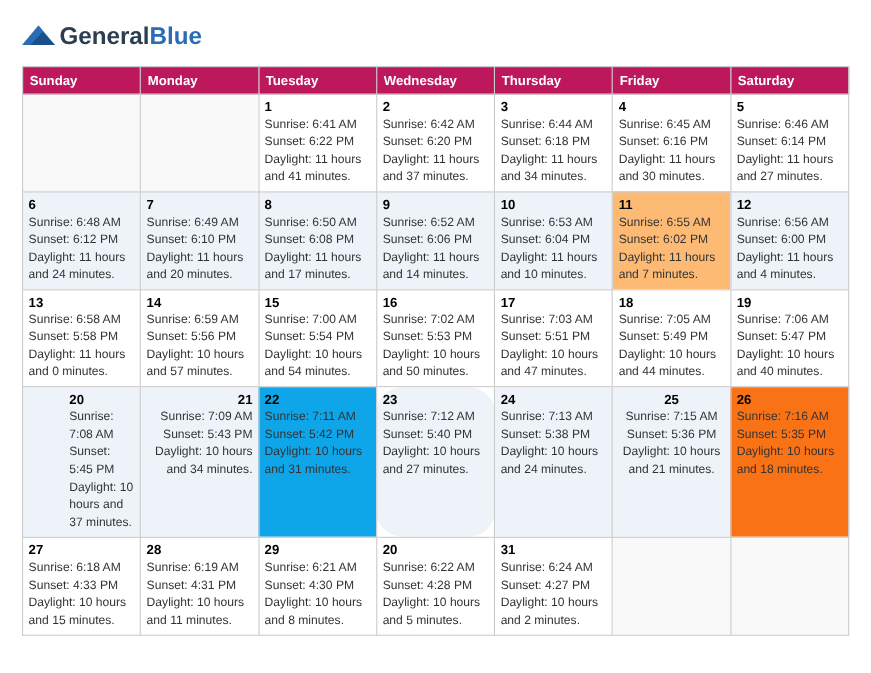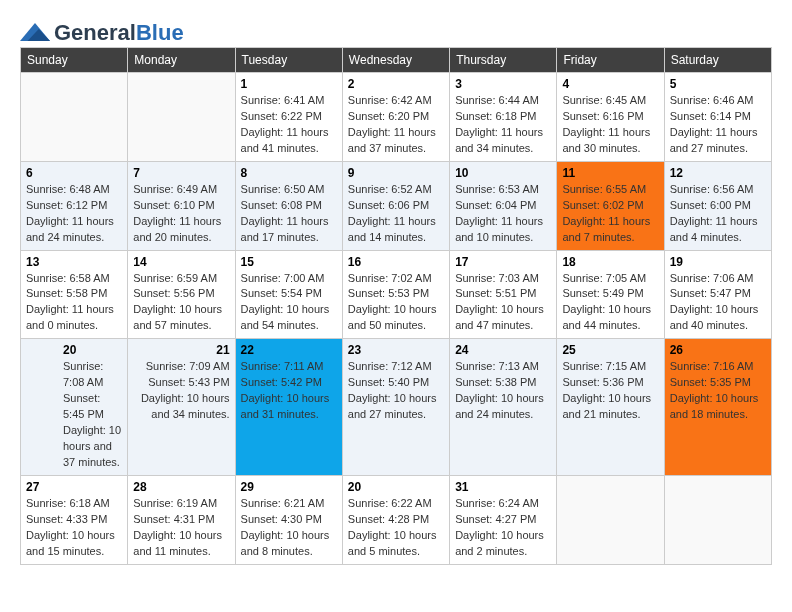--- a/index.html
+++ b/index.html
@@ -10,21 +10,21 @@
       min-height: 612px;
     }
     .page {
       width: 792px;
       padding: 20px 20px 10px 20px;
     }
     .header {
       display: flex;
       justify-content: space-between;
       align-items: flex-end;
-      margin-bottom: 1px;
+      margin-bottom: 14px;
     }
     .logo {
       display: flex;
       flex-direction: column;
       align-items: flex-start;
     }
     .logo-icon {
       width: 30px;
       height: 18px;
       margin-bottom: 2px;
@@ -46,26 +46,26 @@
     .location {
       font-size: 14px;
       color: #555;
     }
     .calendar {
       width: 100%;
       border-collapse: collapse;
       font-size: 11px;
     }
     .calendar th {
-      background-color: #404040;
+      background-color: #be185d;
       color: #fff;
       text-align: left;
       padding: 5px 6px;
       font-size: 12px;
-      font-weight: normal;
+      font-weight: bold;
       border: 1px solid #ccc;
     }
     .calendar td {
       border: 1px solid #ccc;
       vertical-align: top;
       padding: 4px 5px;
       width: 107px;
       min-height: 80px;
       background: #fff;
     }
@@ -180,21 +180,21 @@
             <div class="day-info">Sunrise: 6:52 AM
 Sunset: 6:06 PM
 Daylight: 11 hours and 14 minutes.</div>
           </td>
           <td style="background: rgb(238, 243, 249);">
             <span class="day-number">10</span>
             <div class="day-info">Sunrise: 6:53 AM
 Sunset: 6:04 PM
 Daylight: 11 hours and 10 minutes.</div>
           </td>
-          <td style="background: #f97316;">
+          <td style="background: #fdba74;">
             <span class="day-number">11</span>
             <div class="day-info">Sunrise: 6:55 AM
 Sunset: 6:02 PM
 Daylight: 11 hours and 7 minutes.</div>
           </td>
           <td style="background: rgb(238, 243, 249);">
             <span class="day-number">12</span>
             <div class="day-info">Sunrise: 6:56 AM
 Sunset: 6:00 PM
 Daylight: 11 hours and 4 minutes.</div>
@@ -256,33 +256,33 @@
             <div class="day-info">Sunrise: 7:09 AM
 Sunset: 5:43 PM
 Daylight: 10 hours and 34 minutes.</div>
           </td>
           <td style="background: #0ea5e9;">
             <span class="day-number">22</span>
             <div class="day-info">Sunrise: 7:11 AM
 Sunset: 5:42 PM
 Daylight: 10 hours and 31 minutes.</div>
           </td>
-          <td style="background: rgb(238, 243, 249);">
+          <td style="background: rgb(238, 243, 249); border-radius: 24px;">
             <span class="day-number">23</span>
             <div class="day-info">Sunrise: 7:12 AM
 Sunset: 5:40 PM
 Daylight: 10 hours and 27 minutes.</div>
           </td>
           <td style="background: rgb(238, 243, 249);">
             <span class="day-number">24</span>
             <div class="day-info">Sunrise: 7:13 AM
 Sunset: 5:38 PM
 Daylight: 10 hours and 24 minutes.</div>
           </td>
-          <td style="background: rgb(238, 243, 249);">
+          <td style="background: rgb(238, 243, 249); text-align: center;">
             <span class="day-number">25</span>
             <div class="day-info">Sunrise: 7:15 AM
 Sunset: 5:36 PM
 Daylight: 10 hours and 21 minutes.</div>
           </td>
           <td style="background: #f97316;">
             <span class="day-number">26</span>
             <div class="day-info">Sunrise: 7:16 AM
 Sunset: 5:35 PM
 Daylight: 10 hours and 18 minutes.</div>

